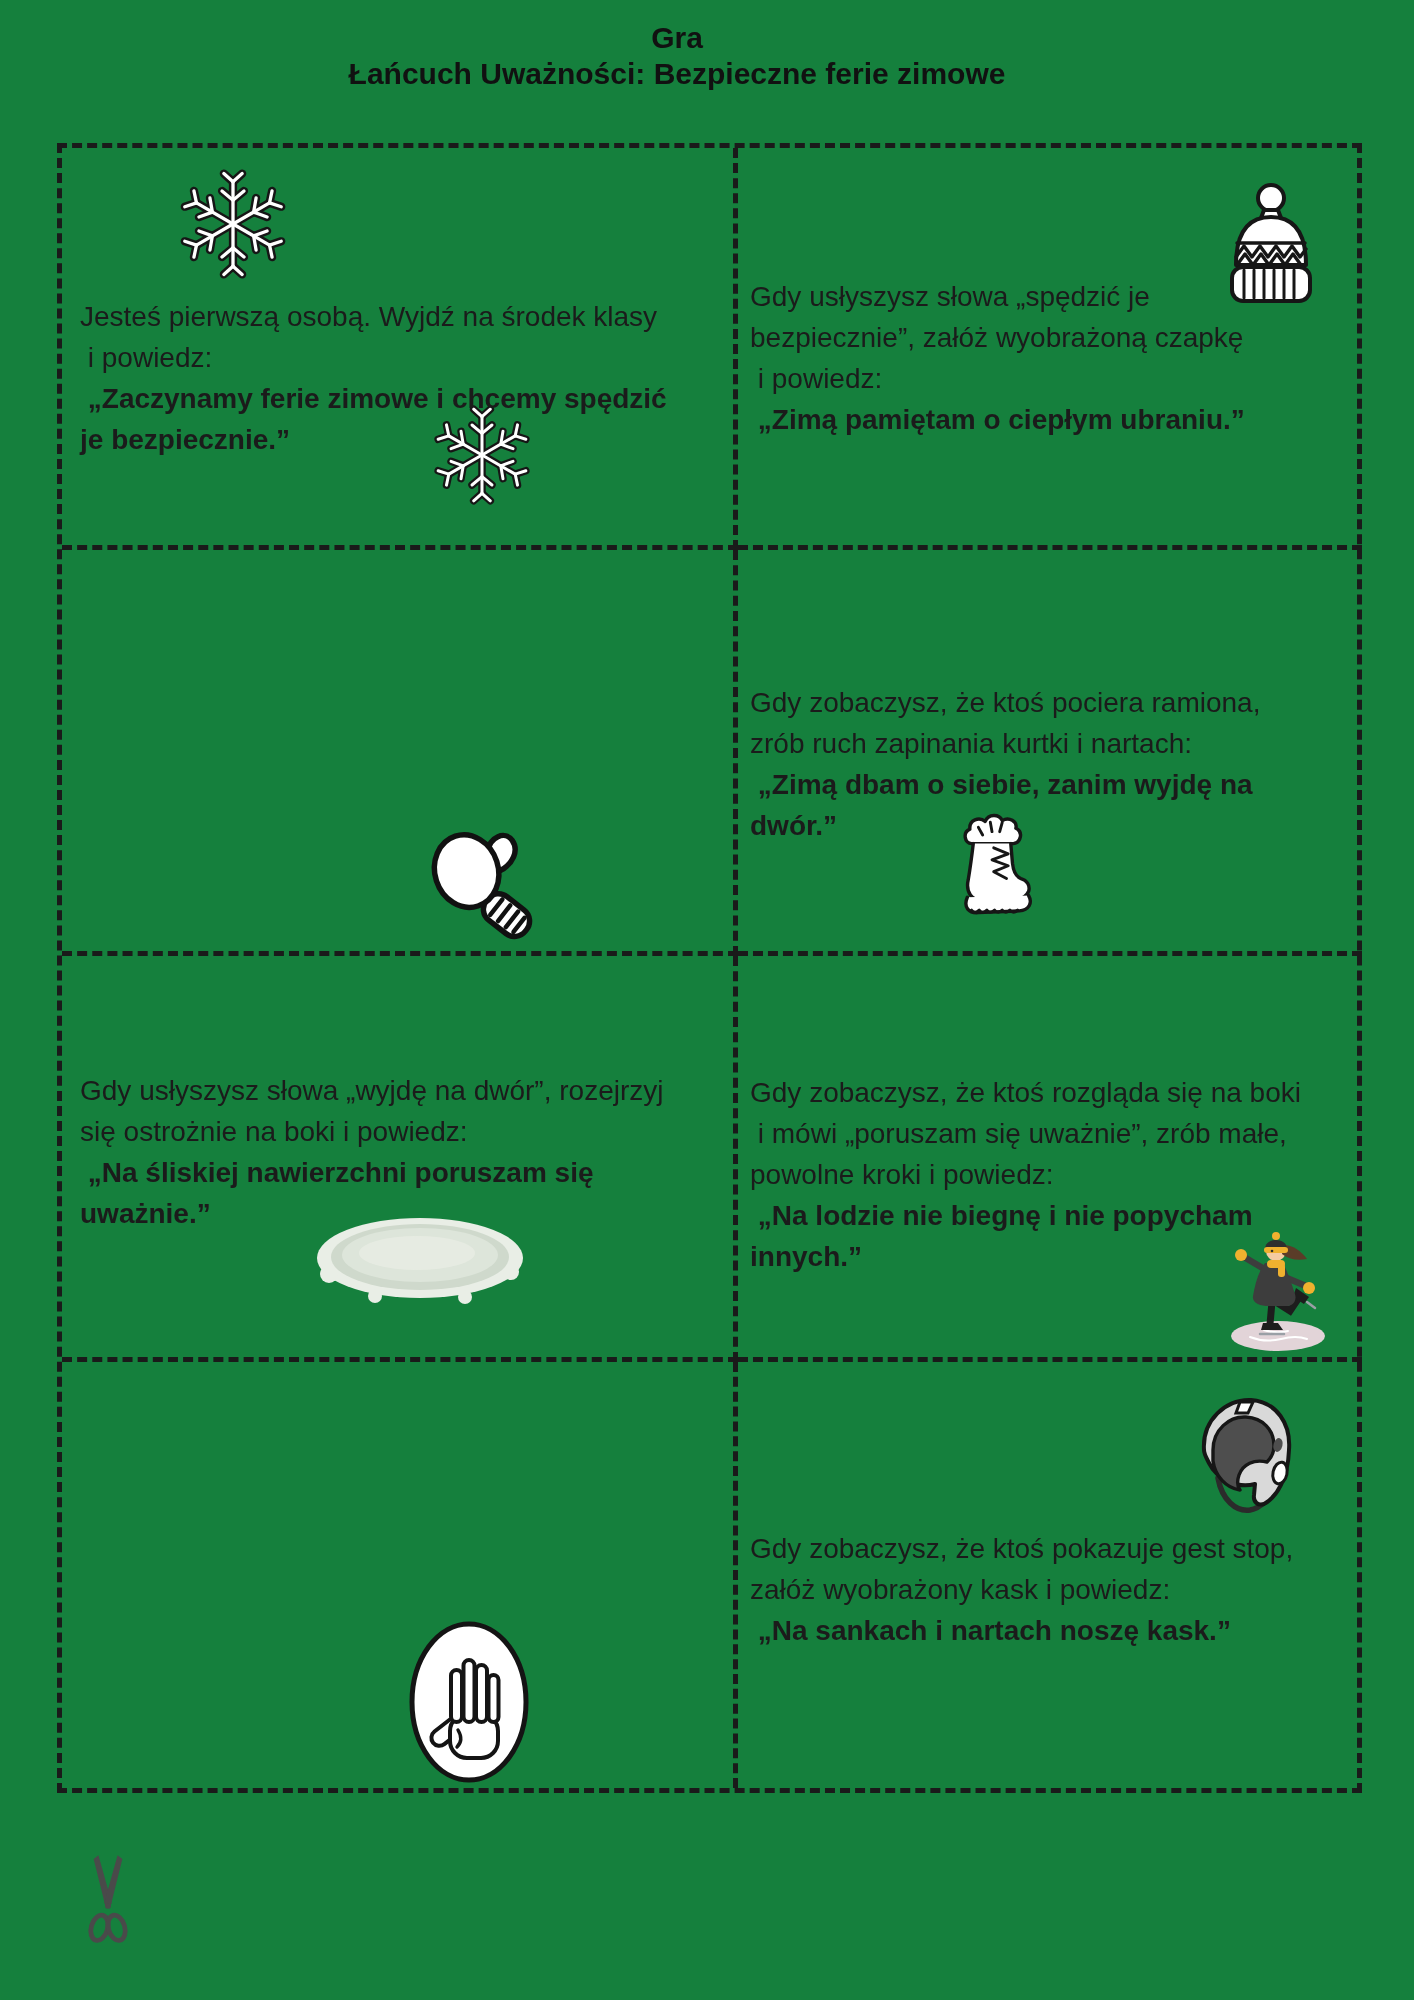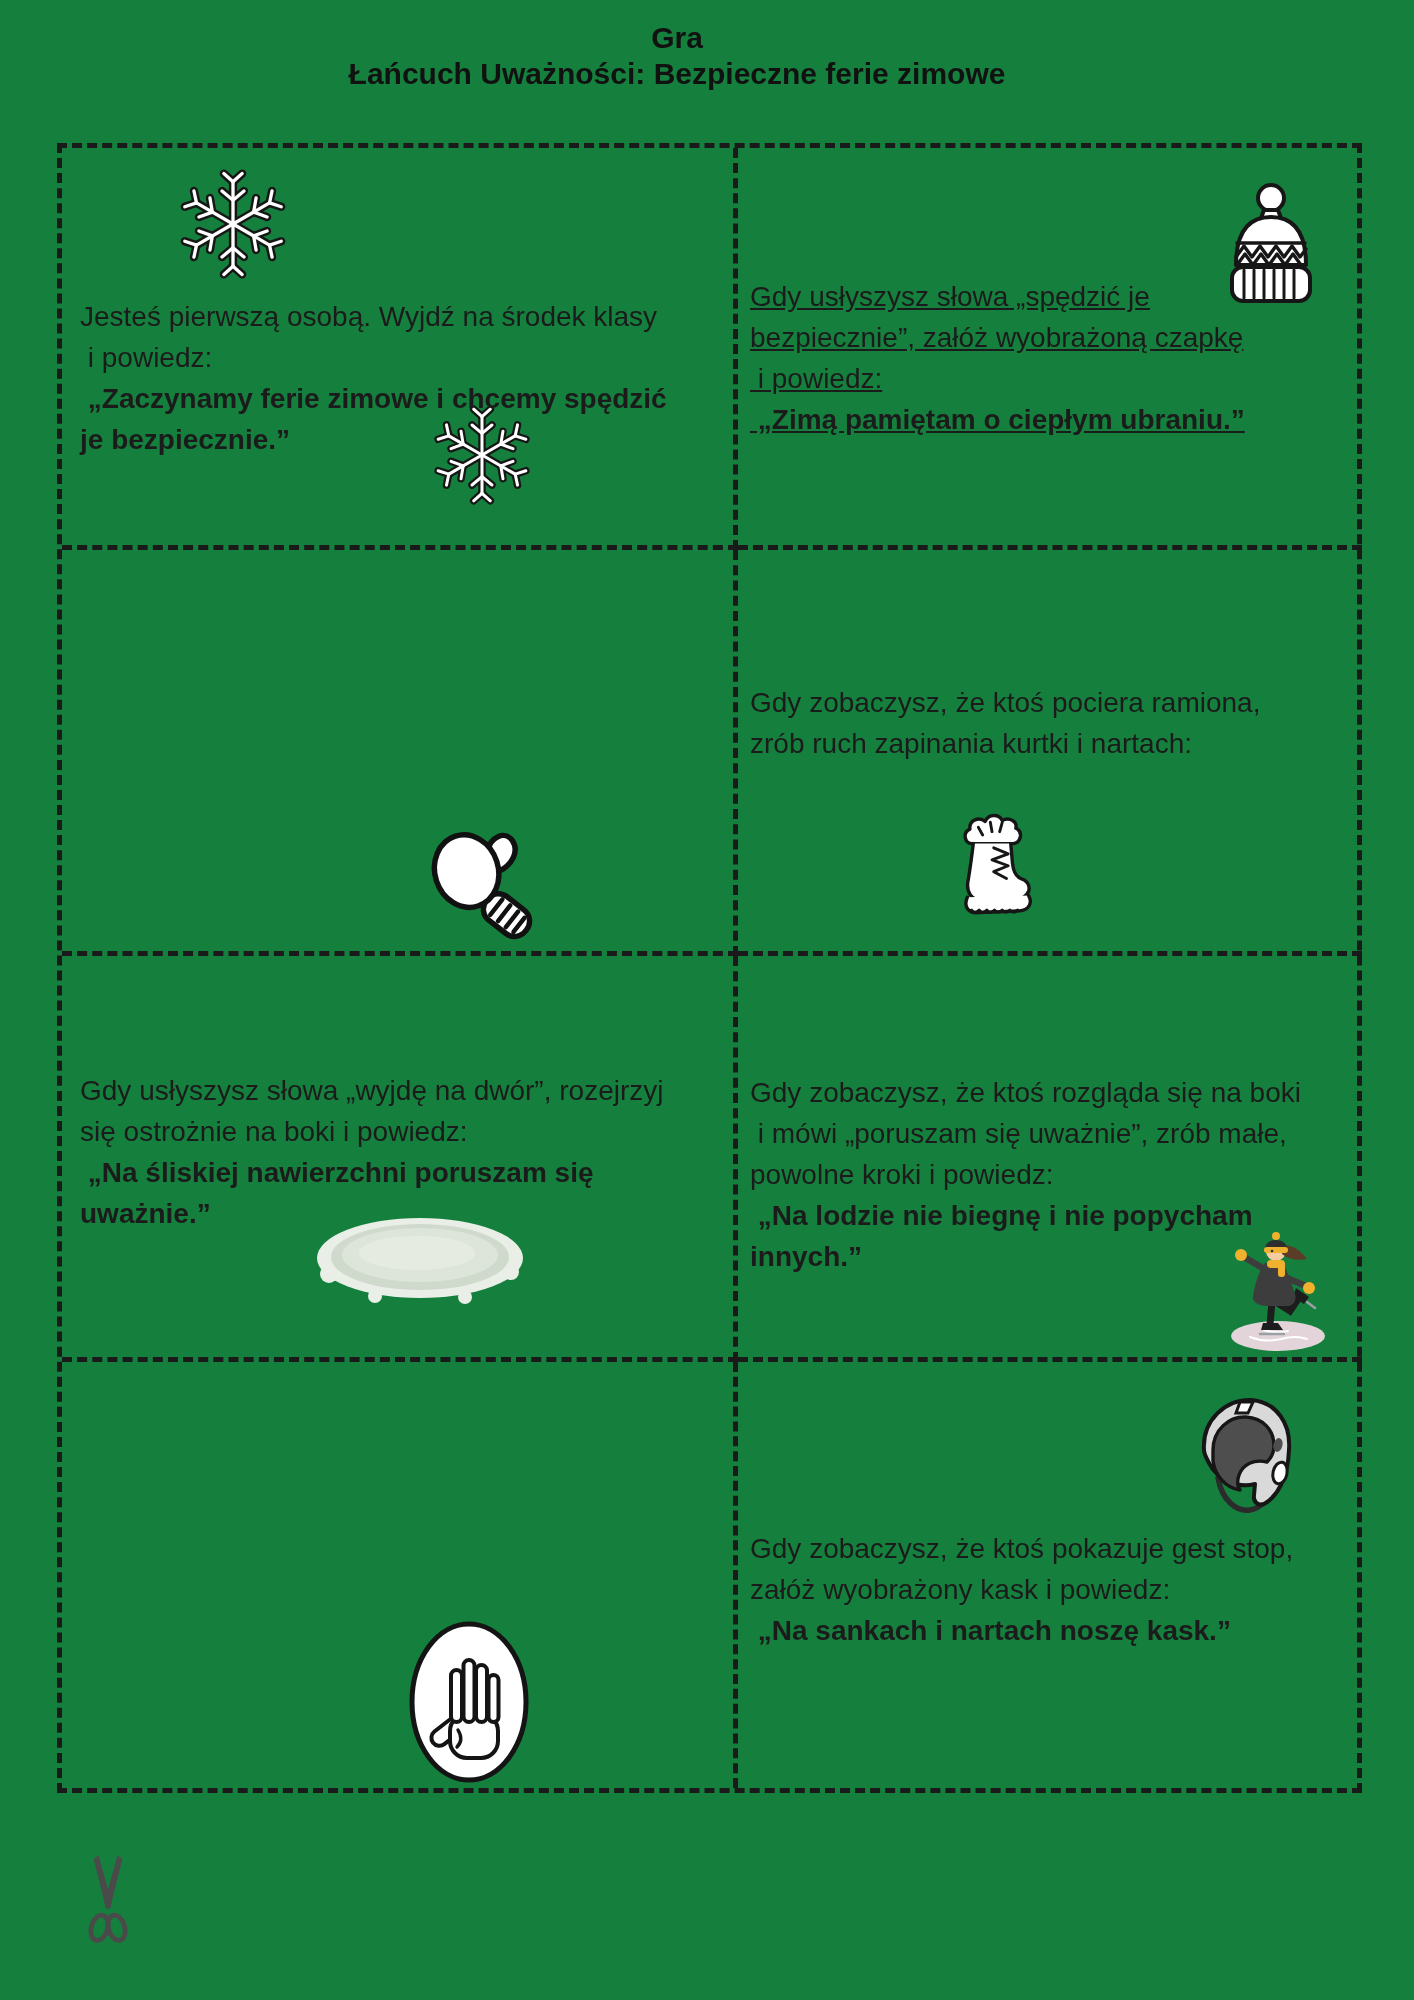--- a/index.html
+++ b/index.html
@@ -17,21 +17,21 @@
     box-sizing:border-box;border:5px dashed #1a1a1a;
     display:grid;grid-template-columns:676px 624px;grid-template-rows:402px 406px 406px auto;
   }
   .card{position:relative;box-sizing:border-box;}
   .col-l{border-right:5px dashed #1a1a1a;}
   .row-mid{border-bottom:5px dashed #1a1a1a;}
   .card .text{position:absolute;left:0;top:0;width:100%;}
   .col-l .text{padding-left:18px;}
   .col-r .text{padding-left:12px;}
   .pt1 .text{padding-top:148px;}
-  .pt2 .text{padding-top:128px;text-decoration:underline;}
+  .pt2 .text{padding-top:128px;}
   .pt3 .text{padding-top:112px;}
   .pt4 .text{padding-top:132px;}
   .pt5 .text{padding-top:114px;}
   .pt6 .text{padding-top:116px;}
   .pt7 .text{padding-top:126px;}
   .pt8 .text{padding-top:166px;}
   .intro,.quote{margin:0;font-size:28px;line-height:41px;white-space:pre;}
   .intro{font-weight:400;}
   .quote{font-weight:700;}
   
@@ -179,20 +179,22 @@
           <path d="M38 18 l5 9"></path>
             <path d="M52 12 l2 11"></path>
             <path d="M66 12 l-3 11"></path>
           <path d="M56 42 L73 49 L54 56 L73 63 L56 70 L71 78"></path>
           <path d="M30 115 q4 5 9 0 q4 5 9 0 q4 5 9 0 q4 5 9 0 q4 5 9 0 q4 5 9 0"></path>
         </g>
       </svg>
       <div class="text">
         <p class="intro">Gdy zobaczysz, że ktoś pociera ramiona,
 zrób ruch zapinania kurtki i nartach:</p>
+        <p class="quote"> „Zimą dbam o siebie, zanim wyjdę na
+dwór.”</p>
       </div>
     </div>
 
     <div class="card col-l row-mid pt5">
       <svg class="icon pos-ice" viewBox="0 0 214 92">
         <ellipse cx="107" cy="46" rx="103" ry="40" fill="#e9eee6"></ellipse>
         <circle cx="16" cy="62" r="9" fill="#e9eee6"></circle>
           <circle cx="198" cy="60" r="8" fill="#e9eee6"></circle>
         <circle cx="62" cy="84" r="7" fill="#e9eee6"></circle>
           <circle cx="152" cy="85" r="7" fill="#e9eee6"></circle>

